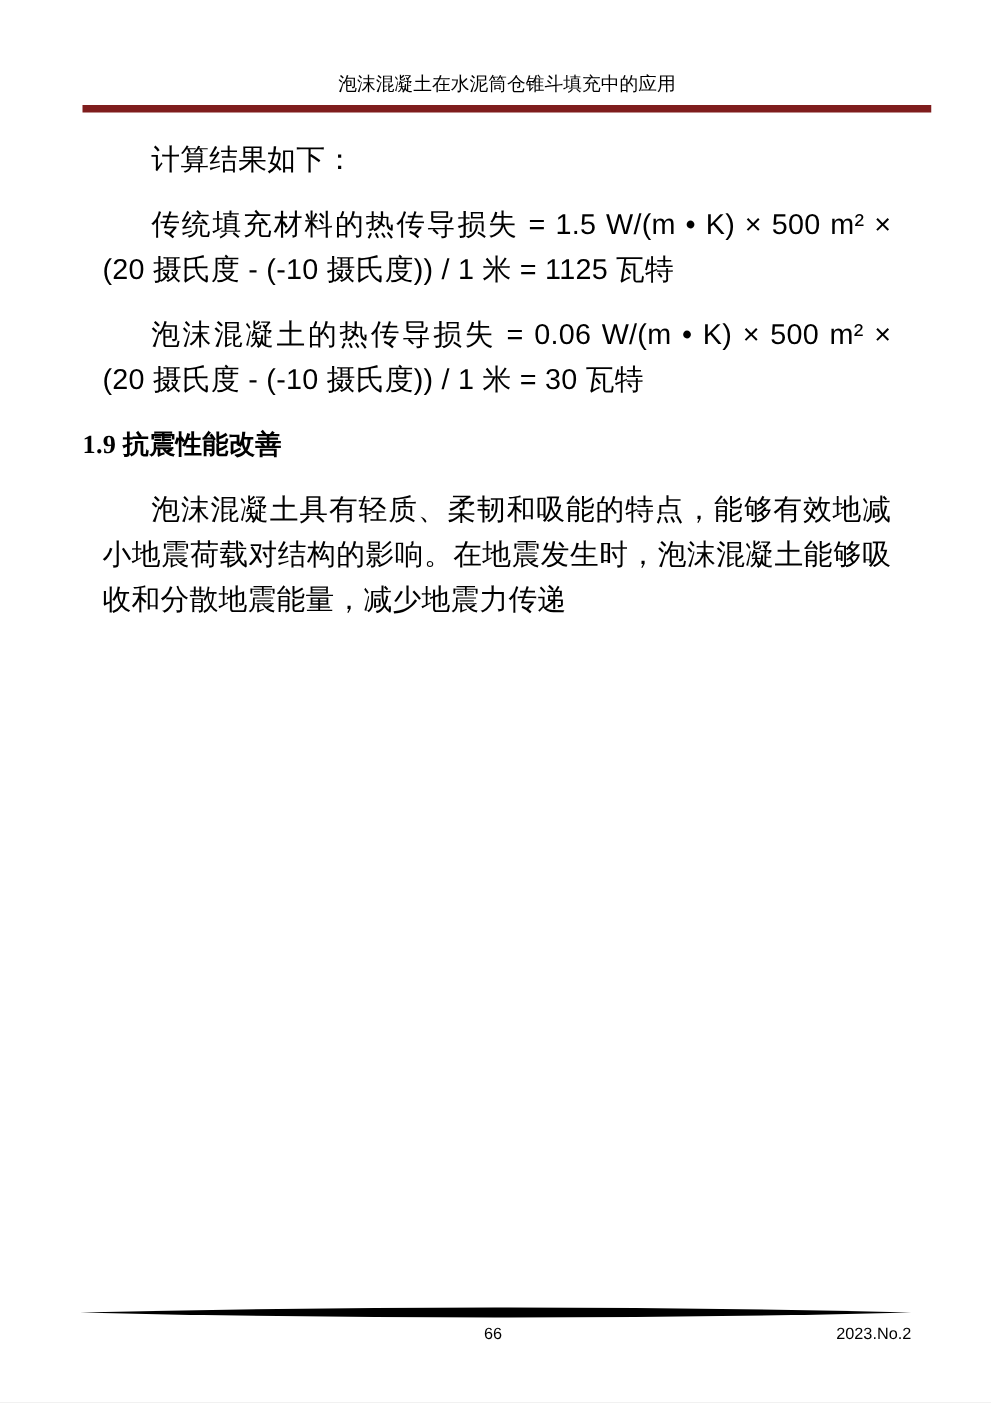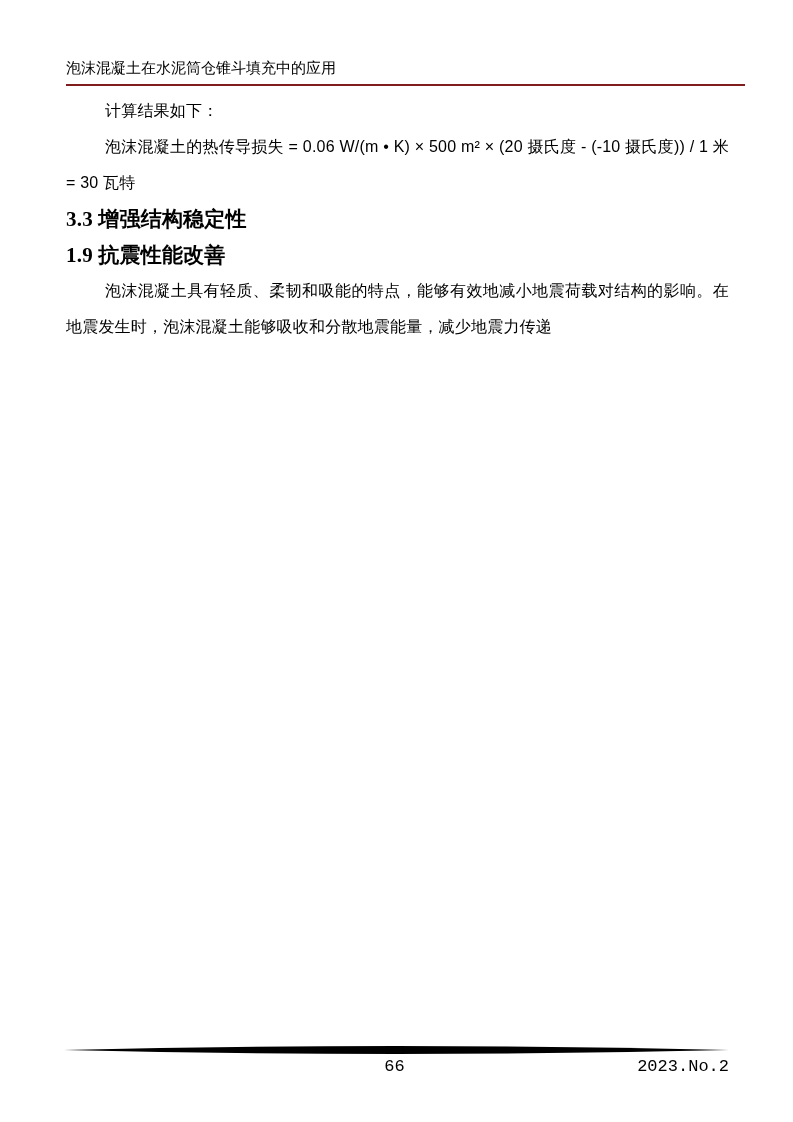--- a/index.html
+++ b/index.html
@@ -15,38 +15,38 @@
     background: #ffffff;
     color: #000000;
     overflow: hidden;
   }
   
   .running-header {
     position: absolute;
     top: 58px;
     left: 66px;
     right: 48px;
-    text-align: left;
+    text-align: center;
     font-family: "Liberation Serif", serif;
     font-size: 15px;
     line-height: 21px;
     padding-bottom: 5px;
-    border-bottom: 2px solid #7f1d1d;
+    border-bottom: 6px solid #7f1d1d;
   }
   
   .content {
     position: absolute;
     top: 93px;
     left: 66px;
     right: 64px;
   }
   .body-p {
-    margin: 0;
+    margin: 16px;
     font-family: "Liberation Sans", "Liberation Serif", serif; 
-    font-size: 16px;
+    font-size: 23px;
     line-height: 36px;
     text-align: justify;
     text-indent: 39px;
     letter-spacing: 0.2px;
   }
   .section-heading {
     margin: 0;
     font-family: "Liberation Serif", serif;
     font-size: 21px;
     font-weight: 700;
@@ -61,22 +61,22 @@
     left: 64px;
     top: 1044px;
     display: block;
   }
   .footer-row {
     position: absolute;
     left: 60px;
     right: 64px;
     top: 1057px;
     height: 20px;
-    font-family: Liberation Mono, monospace;
-    font-size: 17px;
+    font-family: Liberation Sans, sans-serif;
+    font-size: 13px;
     line-height: 20px;
   }
   .page-num {
     display: block;
     width: 100%;
     text-align: center;
   }
   .issue {
     position: absolute;
     right: 0;
@@ -89,27 +89,27 @@
 <div class="page">
 
   <div class="running-header">
     <span>泡沫混凝土在水泥筒仓锥斗填充中的应用</span>
   </div>
 
   <div class="content">
     <p class="body-p">计算结果如下：</p>
 
 
+    <p class="body-p">传统填充材料的热传导损失 = 1.5 W/(m • K) × 500 m² × (20 摄氏度 - (-10 摄氏度)) / 1 米 = 1125 瓦特</p>
 
 
     <p class="body-p">泡沫混凝土的热传导损失 = 0.06 W/(m • K) × 500 m² × (20 摄氏度 - (-10 摄氏度)) / 1 米 = 30 瓦特</p>
 
 
 
-    <h2 class="section-heading">3.3 增强结构稳定性</h2>
 
 
     <h2 class="section-heading">1.9 抗震性能改善</h2>
 
     <p class="body-p">泡沫混凝土具有轻质、柔韧和吸能的特点，能够有效地减小地震荷载对结构的影响。在地震发生时，泡沫混凝土能够吸收和分散地震能量，减少地震力传递</p>
   </div>
 
   <svg class="footer-bar" width="665" height="12" viewBox="0 0 665 12" aria-hidden="true">
     <path d="M0,6 Q332,-2 665,6 Q332,14 0,6 Z" fill="#000000"></path>
   </svg>

